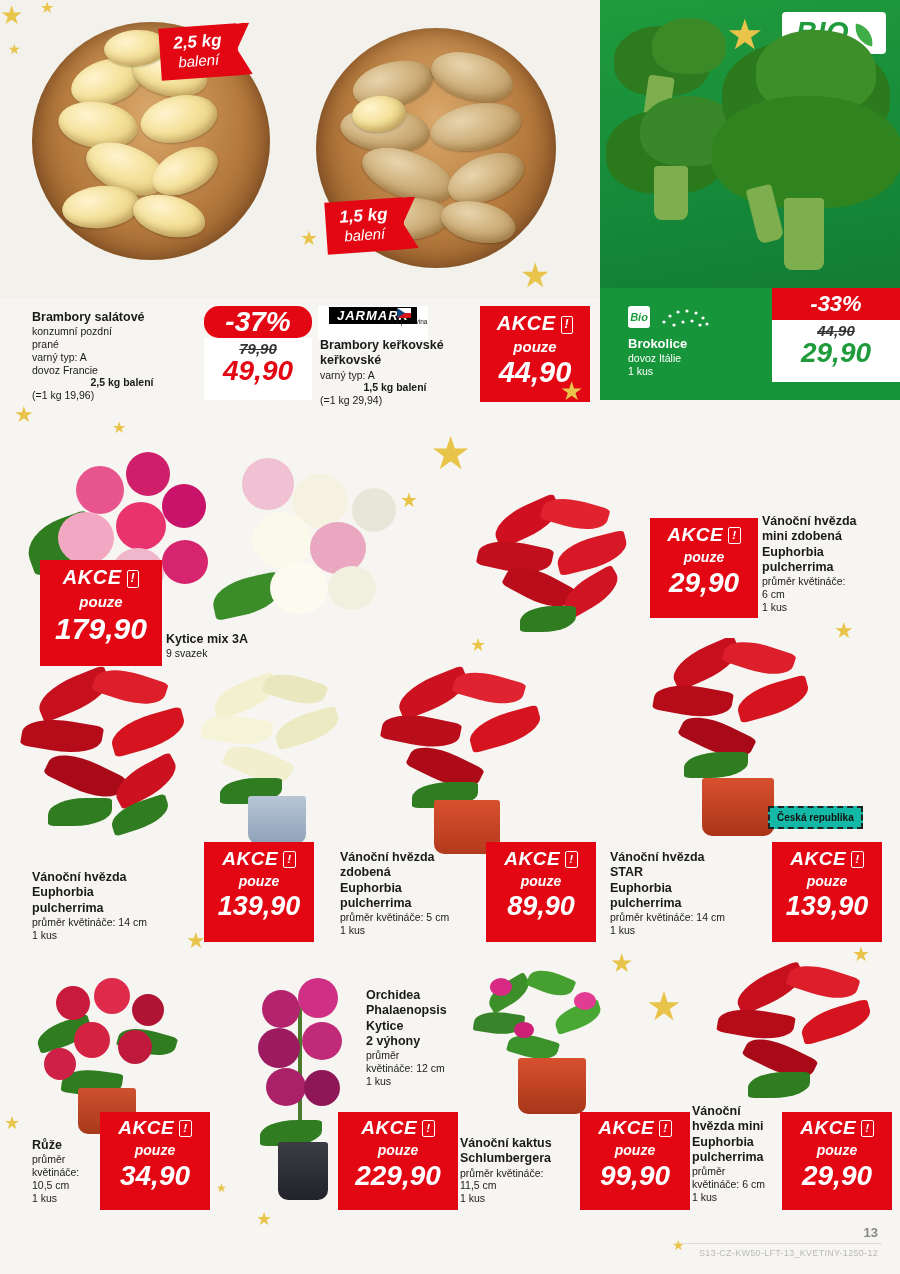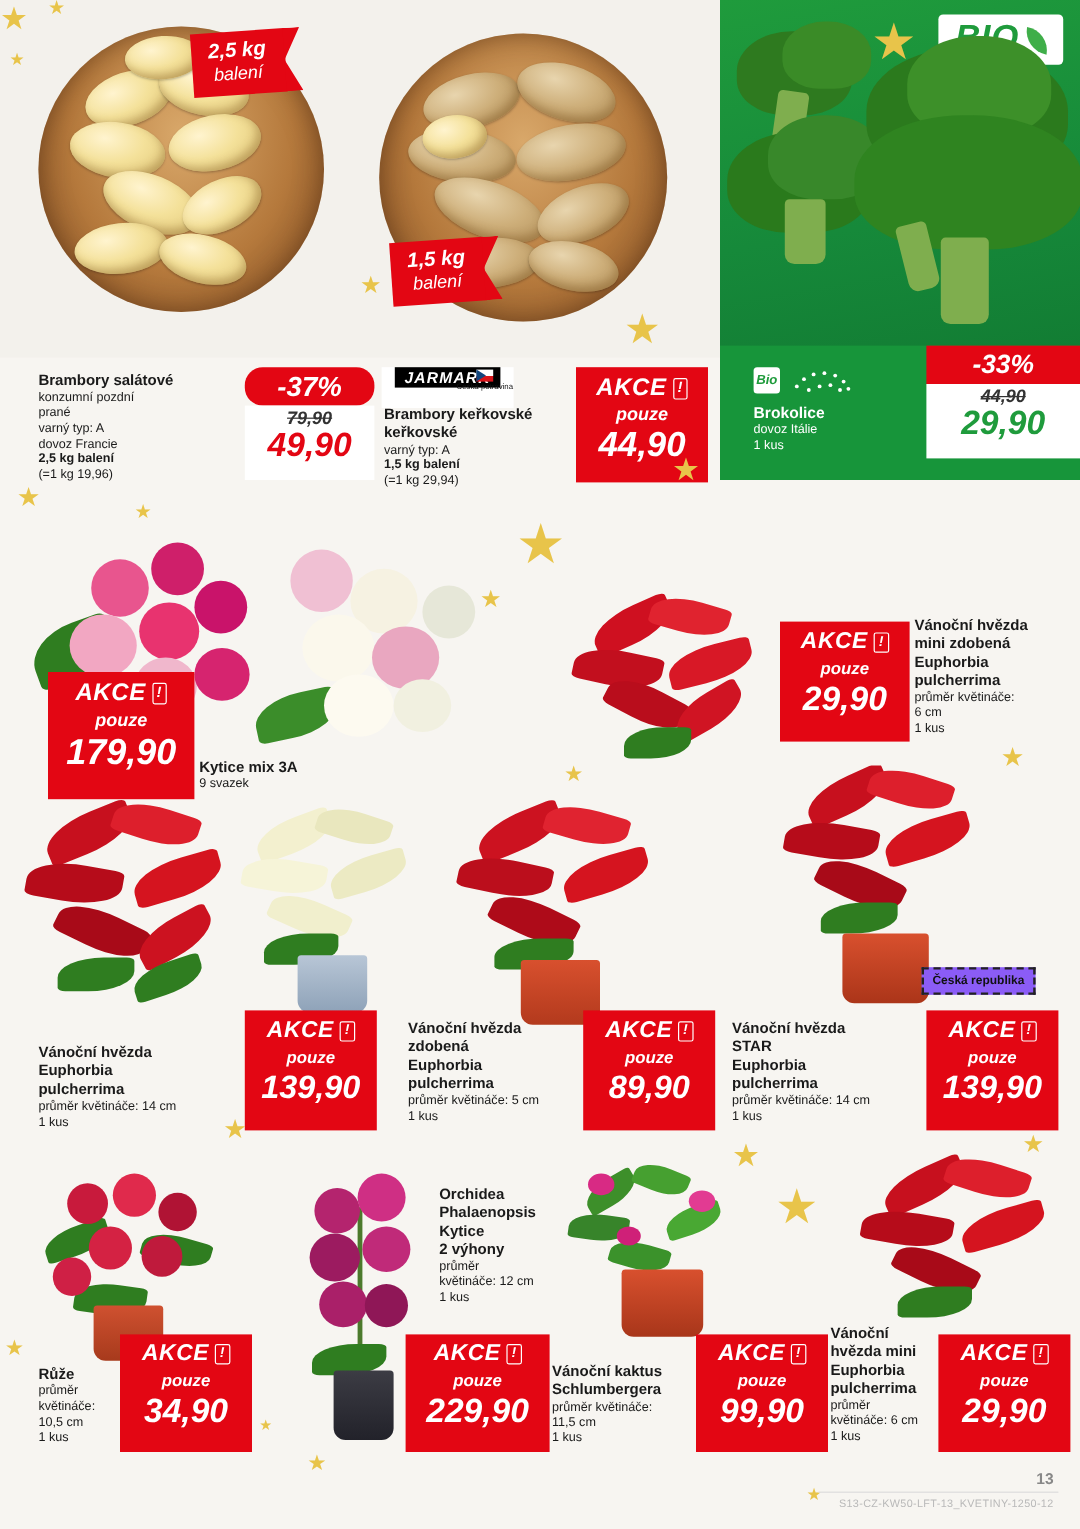--- a/index.html
+++ b/index.html
@@ -33,21 +33,21 @@
   }
   .pct-badge {
     position: absolute; background: #e30613; color: #fff;
     font-weight: bold; font-style: italic; text-align: center;
   }
   .strike { text-decoration: line-through; }
 
   .prod-txt { position: absolute; color: #1a1a1a; line-height: 1.22; }
   .prod-txt .name { font-weight: bold; font-size: 12.5px; display: block; }
   .prod-txt .sub { font-size: 10.5px; display: block; }
-  .prod-txt .subb { font-size: 10.5px; font-weight: bold; display: block; }
+  .prod-txt .subb { font-size: 10.5px; font-weight: bold; display: block; text-align: center; }
 
   
   .photo { position: absolute; overflow: hidden; }
 
   
   .star {
     position: absolute; color: #e8c44a; line-height: 1;
     user-select: none;
   }
 
@@ -111,21 +111,21 @@
     color: #1f9b3c; font-weight: bold; font-style: italic; font-size: 25px; letter-spacing: .5px;
     background: rgba(255,255,255,.55);
   }
 
   
   .pot { position: absolute; border-radius: 3px 3px 10px 10px; }
   .petal { position: absolute; border-radius: 60% 10% 60% 10%; }
   .leafshape { position: absolute; border-radius: 60% 10% 60% 10%; background:#2f7d20; }
 
   .cz-box {
-    position:absolute; border:2px dashed #222; background:#8b5cf6;
+    position:absolute; border:2px dashed #222; background:#14b8a6;
     font-size:10px; padding:4px 7px; font-weight:600; color:#111;
   }
 
   #footer-page { position:absolute; right: 22px; bottom: 34px; color:#888; font-weight:bold; font-size:13px; }
   #footer-code { position:absolute; right: 22px; bottom: 16px; color:#b9b9b9; font-size:9px; letter-spacing:.3px; }
   #footer-rule { position:absolute; right: 18px; bottom: 30px; width: 200px; height:1px; background:#ddd; }
 </style>
 </head>
 <body>
 
@@ -224,21 +224,21 @@
   <div class="prod-txt" style="left:32px;top:310px;width:180px;">
     <span class="name">Brambory salátové</span>
     <span class="sub">konzumní pozdní</span>
     <span class="sub">prané</span>
     <span class="sub">varný typ: A</span>
     <span class="sub">dovoz Francie</span>
     <span class="subb">2,5 kg balení</span>
     <span class="sub">(=1 kg 19,96)</span>
   </div>
 
-  <div class="pct-badge" style="left:204px;top:306px;width:108px;height:32px;font-size:23px;line-height:32px;border-radius:15px;">-37%</div>
+  <div class="pct-badge" style="left:204px;top:306px;width:108px;height:32px;font-size:28px;line-height:32px;border-radius:15px;">-37%</div>
   <div style="position:absolute;left:204px;top:338px;width:108px;height:62px;background:#fff;text-align:center;">
     <div class="strike" style="color:#333;font-size:15px;font-weight:bold;font-style:italic;padding-top:2px;">79,90</div>
     <div style="color:#e30613;font-size:28px;font-weight:bold;font-style:italic;line-height:1;">49,90</div>
   </div>
 
   <div class="jarmark" style="left:318px;top:306px;width:110px;height:34px;">
     <span class="band">JARMARK</span>
   </div>
   <div style="position:absolute;left:374px;top:308px;font-size:6.5px;color:#111;text-align:center;width:60px;">
     <span class="czflag"></span>

